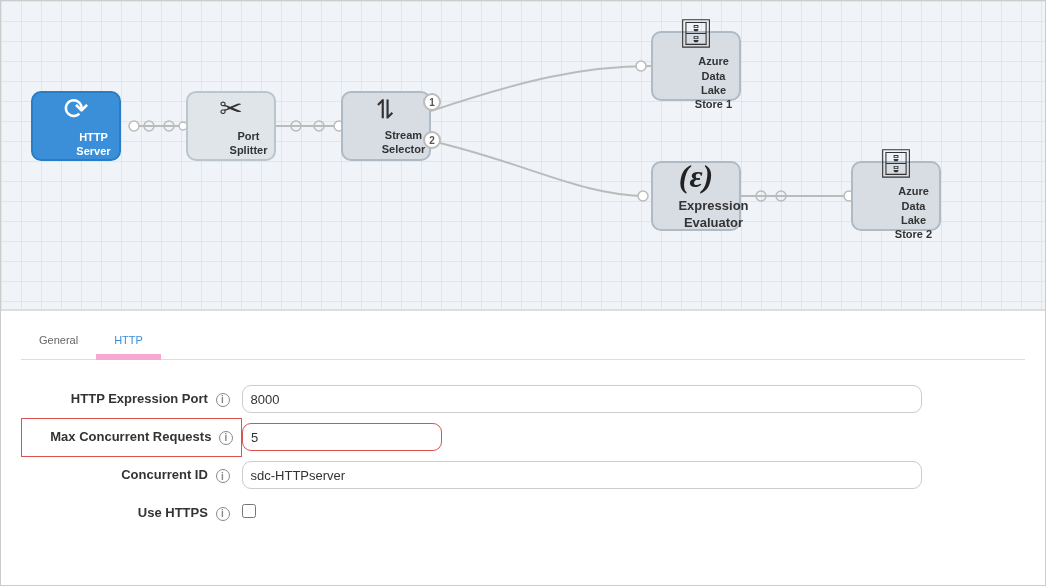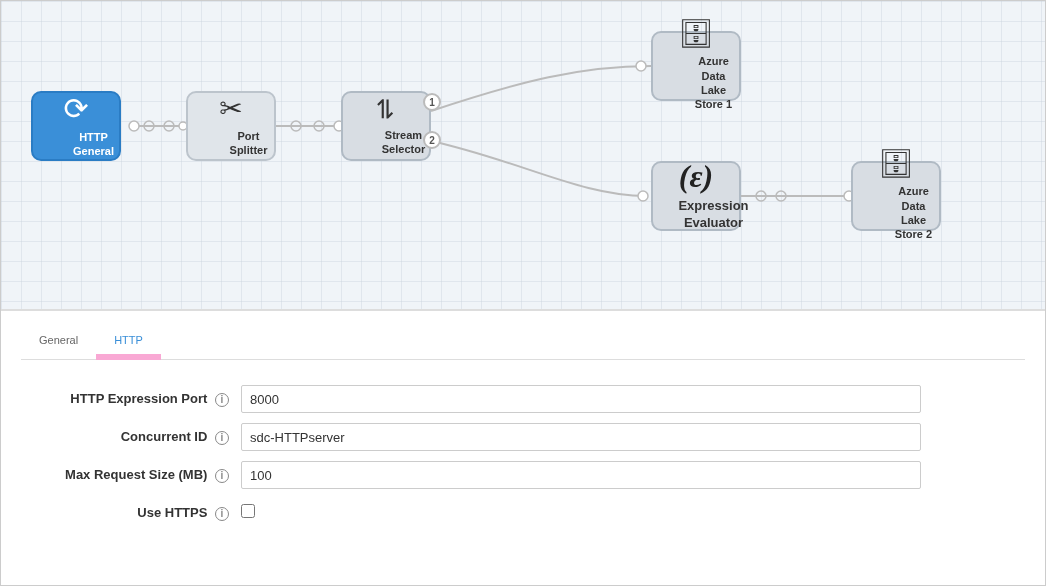--- a/index.html
+++ b/index.html
@@ -214,21 +214,21 @@
       color: #888;
       margin-left: 4px;
       cursor: pointer;
       vertical-align: middle;
     }
 
     .field-input {
       width: 680px;
       height: 28px;
       border: 1px solid #ccc;
-      border-radius: 2px;
+      border-radius: 9px;
       padding: 0 8px;
       font-size: 13px;
       color: #333;
       background: #fff;
       outline: none;
     }
 
     .checkbox-input {
       width: 14px;
       height: 14px;
@@ -272,21 +272,21 @@
       <circle cx="760" cy="195" r="5" fill="none" stroke="#bbb" stroke-width="1.5"></circle>
       <circle cx="780" cy="195" r="5" fill="none" stroke="#bbb" stroke-width="1.5"></circle>
       <circle cx="848" cy="195" r="5" fill="white" stroke="#bbb" stroke-width="1.5"></circle>
 
       <circle cx="133" cy="125" r="5" fill="white" stroke="#bbb" stroke-width="1.5"></circle>
     </svg>
 
     <div class="node node-http">
       <div class="node-box">
         <div class="node-icon icon-http" style="color:white; font-size:30px;">⟳</div>
-        <div class="node-label">HTTP General</div>
+        <div class="node-label">HTTP Server</div>
       </div>
     </div>
 
     <div class="node node-field-splitter">
       <div class="node-box">
         <div class="node-icon" style="font-size:28px;">✂</div>
         <div class="node-label">Port Splitter</div>
       </div>
     </div>
 
@@ -339,40 +339,40 @@
         <tr>
           <td class="field-label">
             <span>HTTP Expression Port</span>
             <span class="info-icon">i</span>
           </td>
           <td class="field-value">
             <input type="text" class="field-input" value="8000" style="">
           </td>
         </tr>
 
+        <tr>
+          <td class="field-label" style="border: 1.5px solid #d9534f; border-radius: 4px; padding: 3px 8px; background: white; color: #333;">
+            <span>Max Concurrent Requests</span>
+            <span class="info-icon">i</span>
+          </td>
+          <td class="field-value">
+            <input type="text" class="field-input" value="5" style="border-color: rgb(217, 83, 79); width: 200px;">
+          </td>
+        </tr>
 
         <tr>
           <td class="field-label">
             <span>Concurrent ID</span>
             <span class="info-icon">i</span>
           </td>
           <td class="field-value">
             <input type="text" class="field-input" value="sdc-HTTPserver" style="">
           </td>
         </tr>
 
-        <tr>
-          <td class="field-label">
-            <span>Max Request Size (MB)</span>
-            <span class="info-icon">i</span>
-          </td>
-          <td class="field-value">
-            <input type="text" class="field-input" value="100" style="">
-          </td>
-        </tr>
 
         <tr>
           <td class="field-label">
             <span>Use HTTPS</span>
             <span class="info-icon">i</span>
           </td>
           <td class="field-value">
             <input type="checkbox" class="checkbox-input" style="">
           </td>
         </tr>

